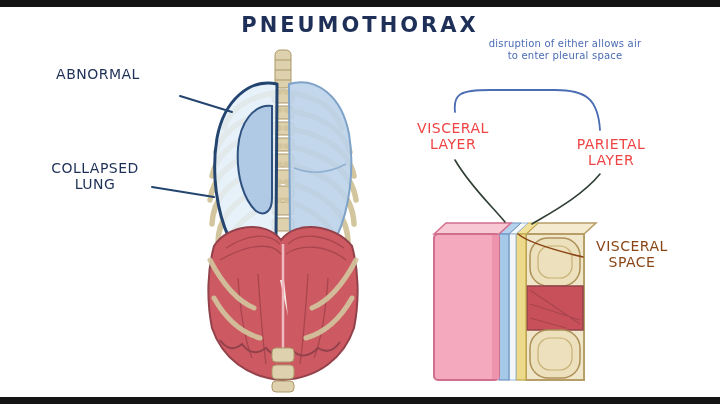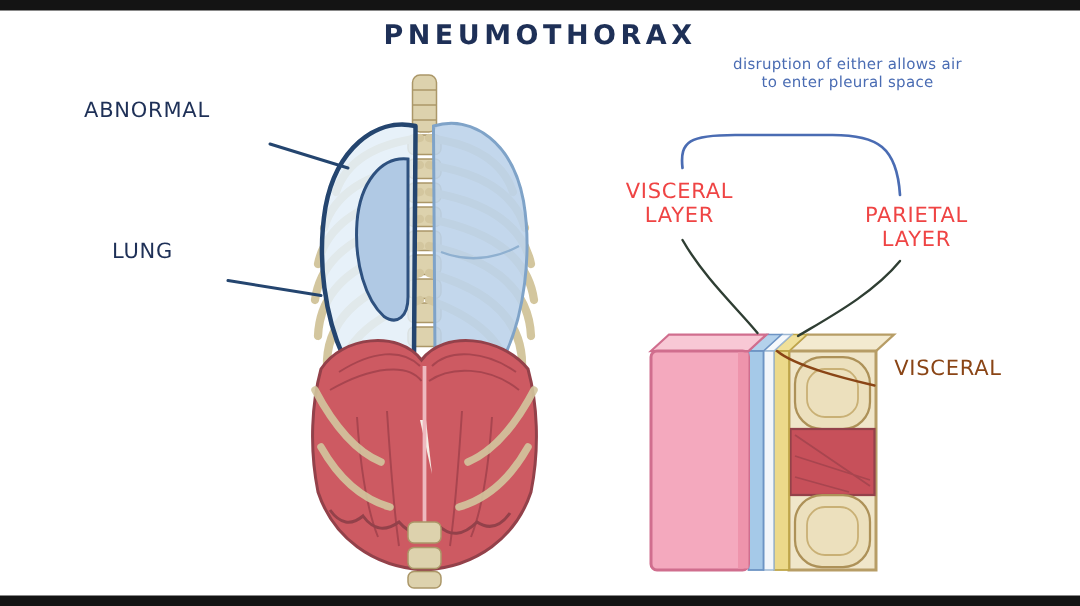--- a/index.html
+++ b/index.html
@@ -7,21 +7,21 @@
     width:720px;height:404px;position:relative;overflow:hidden;
     background:#ffffff;
     font-family:"DejaVu Sans","Liberation Sans",sans-serif;
   }
   .letterbox{position:absolute;left:0;width:720px;height:7px;background:#141414;}
   .letterbox.top{top:0;}
   .letterbox.bottom{bottom:0;}
 
   .page-title{
     position:absolute;top:13px;left:0;width:720px;text-align:center;
-    font-size:18px;font-weight:bold;letter-spacing:3px;color:#1e3057;
+    font-size:21px;font-weight:bold;letter-spacing:3px;color:#1e3057;
   }
 
   .label{position:absolute;text-align:center;font-weight:normal;line-height:1.15;}
   .label span{display:block;}
 
   .label-navy{color:#1e3057;font-size:14px;letter-spacing:.5px;}
   .label-green{color:#ef4444;font-size:14px;letter-spacing:.5px;}
   .label-brown{color:#8a4516;font-size:14px;letter-spacing:.5px;}
   .label-note{color:#4a6cb3;font-size:10px;font-weight:normal;letter-spacing:.2px;}
 
@@ -44,40 +44,42 @@
 <div class="letterbox top"></div>
 <div class="letterbox bottom"></div>
 
 <div class="page-title">PNEUMOTHORAX</div>
 
 <div class="label label-navy" id="abnormal-air-label">
   <span>ABNORMAL</span>
 </div>
 
 <div class="label label-navy" id="collapsed-lung-label">
+  <span>COLLAPSED</span>
   <span>LUNG</span>
 </div>
 
 <div class="label label-note" id="disruption-note">
   <span>disruption of either allows air</span>
   <span>to enter pleural space</span>
 </div>
 
 <div class="label label-green" id="visceral-layer-label">
   <span>VISCERAL</span>
   <span>LAYER</span>
 </div>
 
 <div class="label label-green" id="parietal-layer-label">
   <span>PARIETAL</span>
   <span>LAYER</span>
 </div>
 
 <div class="label label-brown" id="pleural-space-label">
   <span>VISCERAL</span>
+  <span>SPACE</span>
 </div>
 
 <div class="illustration" id="thorax-illustration">
 <svg width="230" height="345" viewBox="0 0 230 345">
 
   <g>
     <rect x="107" y="2" width="16" height="38" rx="5" fill="#ddd2ad" stroke="#ab9768" stroke-width="1"></rect>
     <line x1="107" y1="12" x2="123" y2="12" stroke="#ab9768" stroke-width="1"></line>
     <line x1="107" y1="22" x2="123" y2="22" stroke="#ab9768" stroke-width="1"></line>
     <line x1="107" y1="32" x2="123" y2="32" stroke="#ab9768" stroke-width="1"></line>

